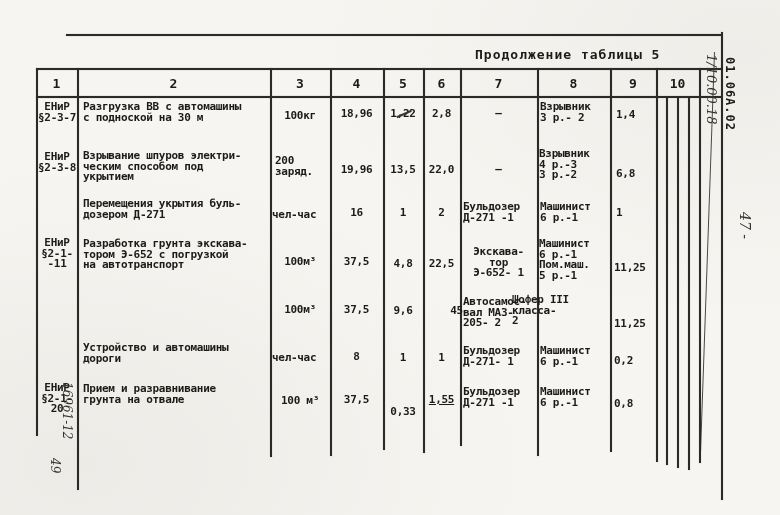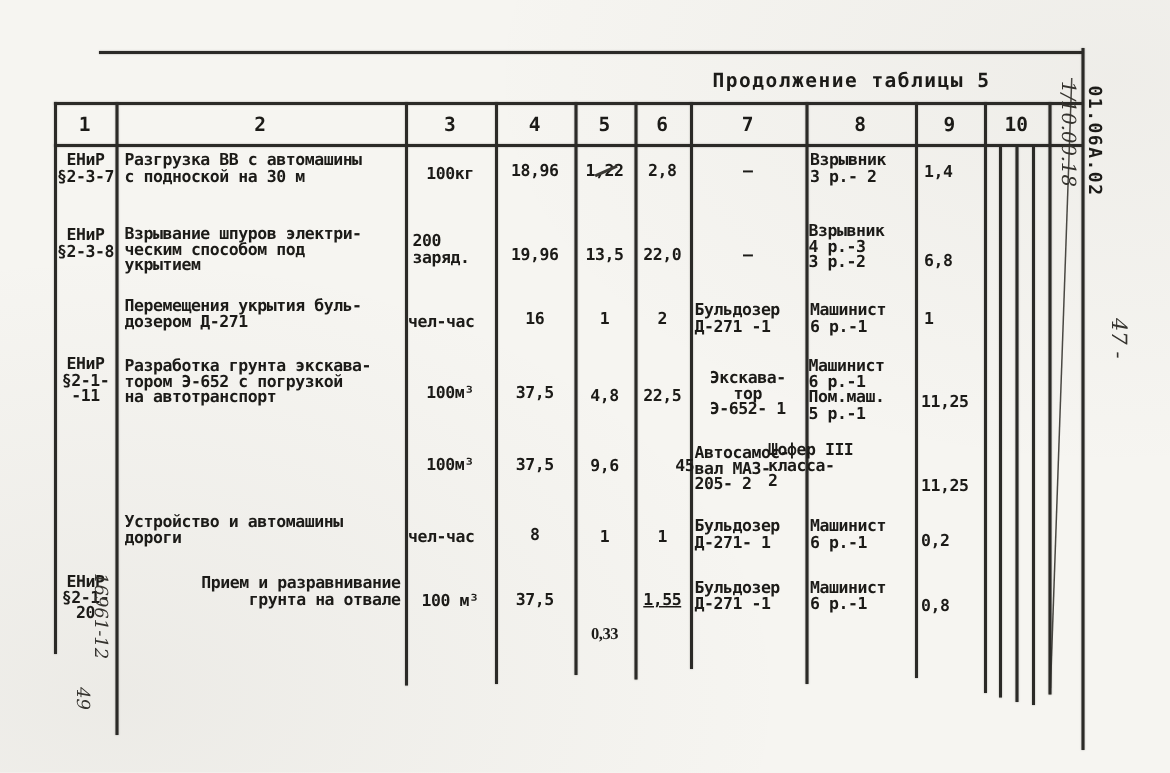--- a/index.html
+++ b/index.html
@@ -172,25 +172,25 @@
   <div class="cell a-c" style="left:425px;top:353px;width:33px;">1</div>
   <div class="cell a-l" style="left:463px;top:346px;width:72px;">Бульдозер
 Д-271- 1</div>
   <div class="cell a-l" style="left:540px;top:346px;width:68px;">Машинист
 6 р.-1</div>
   <div class="cell a-l" style="left:614px;top:356px;width:42px;">0,2</div>
 
   <div class="cell a-c" style="left:38px;top:383px;width:38px;">ЕНиР
 §2-1-
 20</div>
-  <div class="cell a-l" style="left:83px;top:384px;width:184px;text-align:right;">Прием и разравнивание
+  <div class="cell a-l" style="left:83px;top:384px;width:184px;">Прием и разравнивание
 грунта на отвале</div>
   <div class="cell a-c" style="left:272px;top:396px;width:56px;">100 м³</div>
   <div class="cell a-c" style="left:332px;top:395px;width:49px;">37,5</div>
-  <div class="cell a-c" style="left:385px;top:418px;width:36px;font-family:Liberation Serif, serif;">0,33</div>
+  <div class="cell a-c" style="left:385px;top:407px;width:36px;">0,33</div>
   <div class="cell a-c" style="left:425px;top:395px;width:33px;text-decoration:underline;">1,55</div>
   <div class="cell a-l" style="left:463px;top:387px;width:72px;">Бульдозер
 Д-271 -1</div>
   <div class="cell a-l" style="left:540px;top:387px;width:68px;">Машинист
 6 р.-1</div>
   <div class="cell a-l" style="left:614px;top:399px;width:42px;">0,8</div>
 
   <div class="typedrot" style="left:737px;top:57px;">01.06А.02</div>
   <div class="hand rot" style="left:719px;top:54px;font-size:13px;">1/10.00.18</div>
   <div class="hand rot" style="left:753px;top:212px;font-size:14px;">47 -</div>

